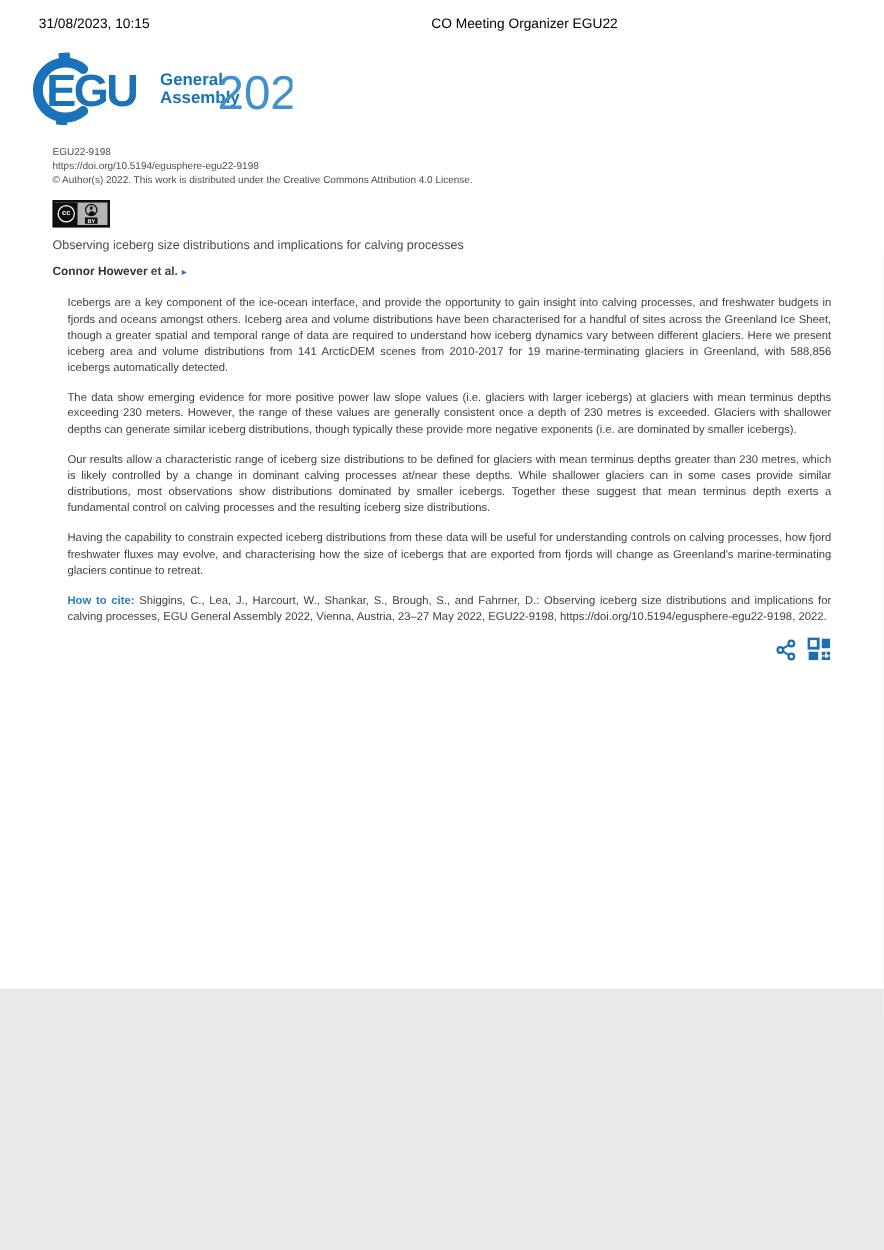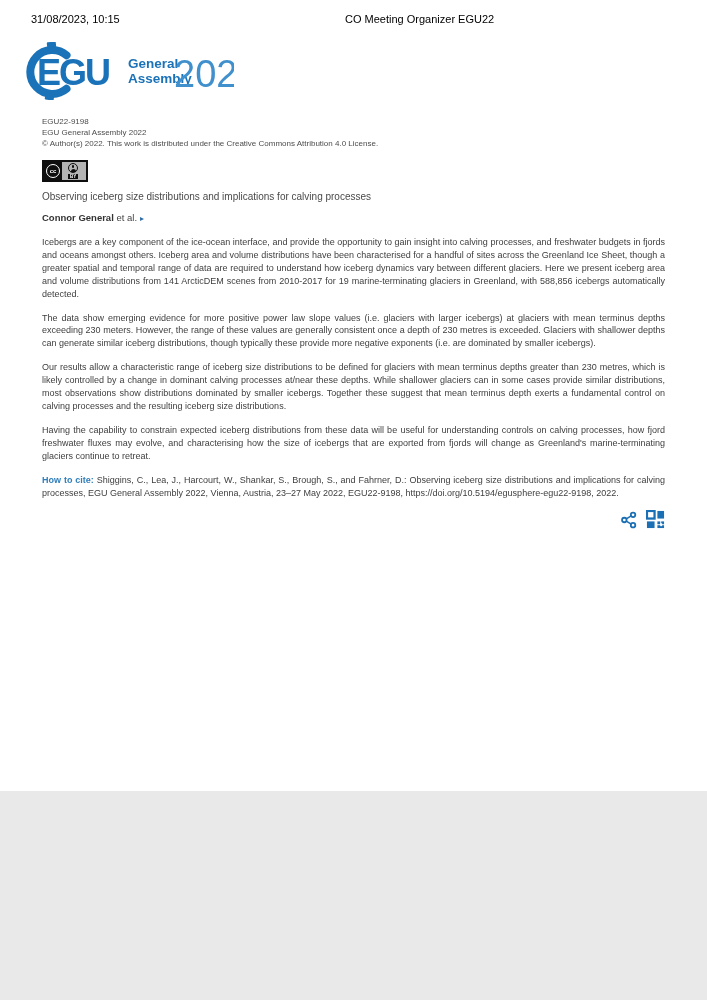--- a/index.html
+++ b/index.html
@@ -47,23 +47,23 @@
   }
   .person-head{position:absolute;left:2.6px;top:1.2px;width:2.6px;height:2.6px;border-radius:50%;background:#0e0e0e;}
   .person-body{position:absolute;left:1.4px;top:4.4px;width:5px;height:3.4px;border-radius:2.5px 2.5px 0 0;background:#0e0e0e;}
   .by-bar{background:#0e0e0e;color:#fff;font-size:4.5px;line-height:5px;padding:0 2px;font-weight:bold;margin-top:0.5px;}
 
   
   .content{position:absolute;left:42px;top:188px;width:623px;color:#3e3e3e;}
   .title{font-size:10px;font-weight:400;color:#4a4a4a;margin:0 0 7px 0;line-height:17px;}
   .authors{font-size:9.5px;color:#333;margin:0 0 13px 0;}
   .authors .name{font-weight:bold;}
-  .authors .etal{font-weight:400;color:#444;}
+  .authors .etal{font-weight:700;color:#444;}
   .expander{color:#2e6da4;font-size:8px;margin-left:3px;}
-  p.body{font-size:9px;line-height:12.9px;text-align:justify;margin:0 0 11px 0;color:#3e3e3e;}
+  p.body{font-size:9px;line-height:12.9px;text-align:justify;margin:0 0 11px 12px;color:#3e3e3e;}
   .cite-label{color:#2e7ebc;font-weight:bold;}
   .actions{display:flex;justify-content:flex-end;align-items:center;gap:8px;margin-top:6px;}
   .actions svg{display:block;}
 </style>
 </head>
 <body>
 
 <div class="page">
 
   <div class="ph-date">31/08/2023, 10:15</div>
@@ -78,42 +78,42 @@
       <rect x="21" y="52" width="9" height="6" rx="1" fill="#1a72b8" transform="rotate(8 25 55)"></rect>
       <text x="13" y="43" font-family="Liberation Sans, sans-serif" font-size="36" font-weight="bold" letter-spacing="-2" fill="#1a72b8">EGU</text>
       <text x="104" y="26" font-family="Liberation Sans, sans-serif" font-size="13.5" font-weight="bold" fill="#1a72b8">General</text>
       <text x="104" y="40.5" font-family="Liberation Sans, sans-serif" font-size="13.5" font-weight="bold" fill="#1a72b8">Assembly</text>
       <text x="150" y="45" font-family="Liberation Sans, sans-serif" font-size="38" font-weight="400" fill="#3f90cc">2022</text>
     </svg>
   </div>
 
   <div class="meta">
     <div>EGU22-9198</div>
-    <div>EGU General Assembly 2022</div>
+    <div>https://doi.org/10.5194/egusphere-egu22-9198</div>
     <div>© Author(s) 2022. This work is distributed under the Creative Commons Attribution 4.0 License.</div>
   </div>
 
   <div class="cc-badge">
     <div class="cc-left">
       <div class="cc-circle">cc</div>
     </div>
     <div class="by-wrap">
       <div class="person-circle">
         <div class="person-head"></div>
         <div class="person-body"></div>
       </div>
       <div class="by-bar">BY</div>
     </div>
   </div>
 
   <div class="content">
     <h1 class="title">Observing iceberg size distributions and implications for calving processes</h1>
 
     <div class="authors">
-      <span class="name">Connor General</span>
+      <span class="name">Connor However</span>
       <span class="etal">et al.</span><span class="expander">▸</span>
     </div>
 
     <p class="body">Icebergs are a key component of the ice-ocean interface, and provide the opportunity to gain insight into calving processes, and freshwater budgets in fjords and oceans amongst others. Iceberg area and volume distributions have been characterised for a handful of sites across the Greenland Ice Sheet, though a greater spatial and temporal range of data are required to understand how iceberg dynamics vary between different glaciers. Here we present iceberg area and volume distributions from 141 ArcticDEM scenes from 2010-2017 for 19 marine-terminating glaciers in Greenland, with 588,856 icebergs automatically detected.</p>
     <p class="body">The data show emerging evidence for more positive power law slope values (i.e. glaciers with larger icebergs) at glaciers with mean terminus depths exceeding 230 meters. However, the range of these values are generally consistent once a depth of 230 metres is exceeded. Glaciers with shallower depths can generate similar iceberg distributions, though typically these provide more negative exponents (i.e. are dominated by smaller icebergs).</p>
     <p class="body">Our results allow a characteristic range of iceberg size distributions to be defined for glaciers with mean terminus depths greater than 230 metres, which is likely controlled by a change in dominant calving processes at/near these depths. While shallower glaciers can in some cases provide similar distributions, most observations show distributions dominated by smaller icebergs. Together these suggest that mean terminus depth exerts a fundamental control on calving processes and the resulting iceberg size distributions.</p>
     <p class="body">Having the capability to constrain expected iceberg distributions from these data will be useful for understanding controls on calving processes, how fjord freshwater fluxes may evolve, and characterising how the size of icebergs that are exported from fjords will change as Greenland's marine-terminating glaciers continue to retreat.</p>
 
     <p class="body"><span class="cite-label">How to cite:</span><span> Shiggins, C., Lea, J., Harcourt, W., Shankar, S., Brough, S., and Fahrner, D.: Observing iceberg size distributions and implications for calving processes, EGU General Assembly 2022, Vienna, Austria, 23–27 May 2022, EGU22-9198, https://doi.org/10.5194/egusphere-egu22-9198, 2022.</span></p>
 

